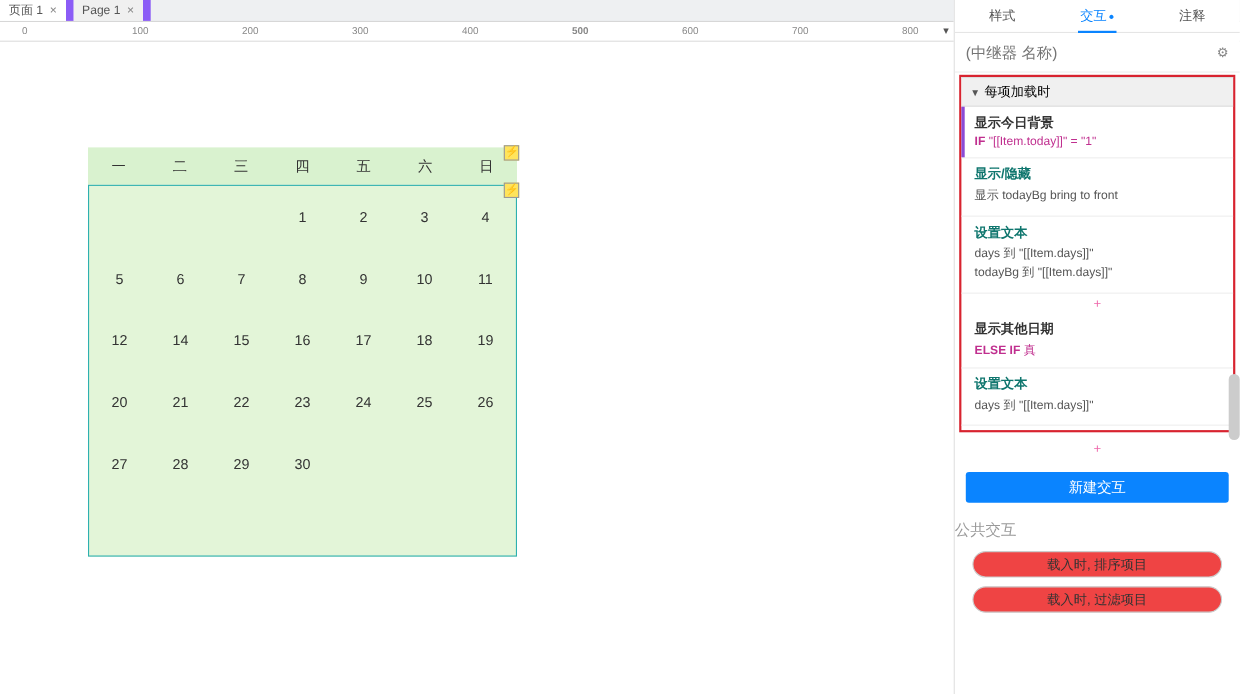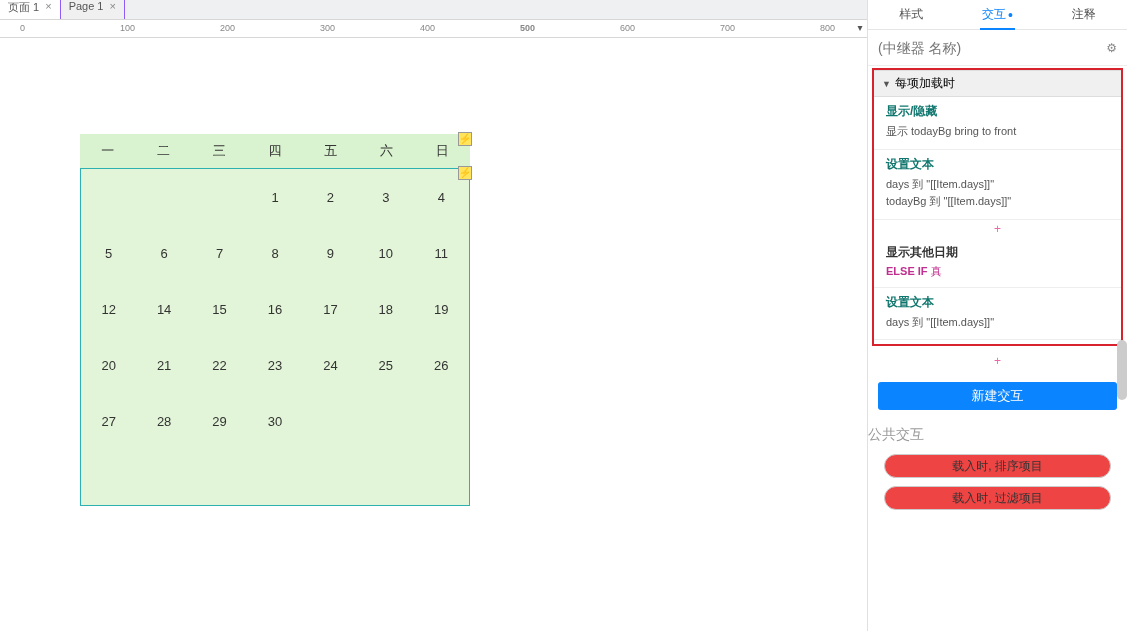--- a/index.html
+++ b/index.html
@@ -1,20 +1,20 @@
 <!DOCTYPE html>
 <html><head>
 <meta charset="utf-8">
 <style>
   * { box-sizing: border-box; margin: 0; padding: 0; font-family: -apple-system, "Segoe UI", Arial, sans-serif; }
   html, body { width: 1127px; height: 631px; background: #fff; overflow: hidden; }
 
   
   .doc-tabs { height: 20px; background: #eef0f2; border-bottom: 1px solid #d7d7d7; display: flex; align-items: stretch; font-size: 11px; color: #555; }
-  .doc-tab { display: flex; padding: 0 8px; border-right: 1px solid #8b5cf6; background: #fff; }
+  .doc-tab { display: flex; align-items: center; padding: 0 8px; border-right: 7px solid #8b5cf6; background: #fff; }
   .doc-tab.inactive { background: #f0f0f0; }
   .doc-tab .x { margin-left: 6px; color: #888; cursor: pointer; }
 
   
   .ruler-wrap { position: relative; height: 18px; background: #fff; border-bottom: 1px solid #d7d7d7; }
   .ruler { position: absolute; left: 0; right: 260px; top: 0; height: 18px; overflow: hidden; font-size: 9px; color: #888; }
   .ruler .tick { position: absolute; top: 3px; }
   .ruler-menu { position: absolute; right: 260px; top: 2px; width: 14px; height: 14px; font-size: 10px; color: #555; text-align: center; }
 
   .main { position: absolute; left: 0; top: 38px; right: 260px; bottom: 0; background: #fff; }
@@ -169,20 +169,24 @@
     <input placeholder="(中继器 名称)" style="">
     <span class="adj">⚙</span>
   </div>
 
   <div class="ix-box">
     <div class="ix-head">
       <span class="tri">▼</span>
       <span>每项加载时</span>
     </div>
 
+    <div class="case border-accent">
+      <div class="title">显示今日背景</div>
+      <div class="cond"><span class="kw">IF</span> <span>"[[Item.today]]" = "1"</span></div>
+    </div>
     <div class="act">
       <div class="title">显示/隐藏</div>
       <div class="line">显示 todayBg  bring to front</div>
     </div>
     <div class="act">
       <div class="title">设置文本</div>
       <div class="line">days 到 "[[Item.days]]"</div>
       <div class="line">todayBg 到 "[[Item.days]]"</div>
     </div>
     <div class="plus">+</div>

